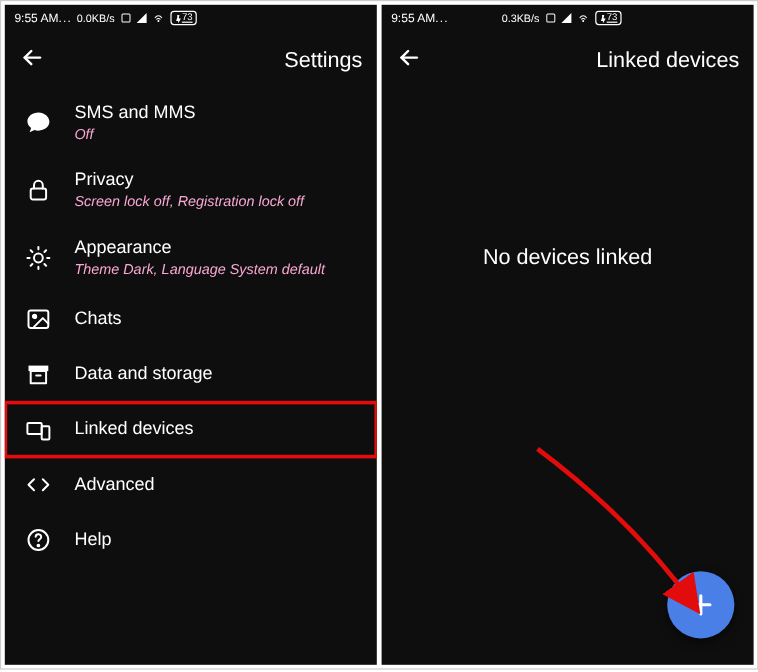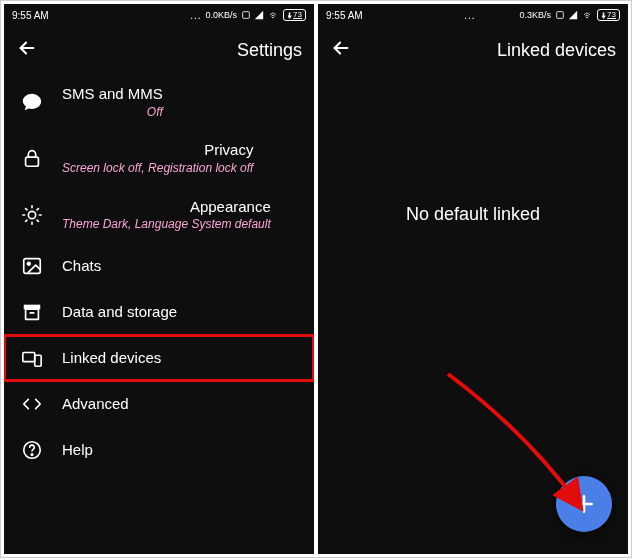--- a/index.html
+++ b/index.html
@@ -20,21 +20,20 @@
     width: 310px;
     height: 550px;
     background: #0e0e0e;
     position: relative;
     overflow: hidden;
   }
   .statusbar {
     height: 22px;
     display: flex;
     align-items: center;
-    justify-content: space-between;
     padding: 0 8px;
     font-size: 10px;
     color: #fff;
     font-family: Arial, sans-serif;
   }
   .statusbar .right { display:flex; align-items:center; gap:4px; }
   .status-icons { display:flex; align-items:center; gap:3px; }
   .status-icons svg { display:block; }
   .battery-box {
     border:1px solid #fff; border-radius:3px; padding:0 3px;
@@ -54,21 +53,21 @@
   .list { }
   .row {
     display: flex;
     align-items: center;
     padding: 10px 10px 10px 16px;
     color: #fff;
     gap: 18px;
     min-height: 46px;
   }
   .row .icon-slot { width: 24px; height:24px; display:flex; align-items:center; justify-content:center; flex:none; }
-  .row .texts { display:flex; flex-direction:column;text-align:right; }
+  .row .texts { display:flex; flex-direction:column; }
   .row .title { font-size: 15px; line-height:1.3; }
   .row .subtitle { font-size: 12px; color: #f9a8d4; line-height:1.4;font-style:italic; }
   .highlight { outline: 3px solid #e20c0c; outline-offset: -2px; }
   .empty-state {
     color:#fff; text-align:center; font-size:18px;
     margin-top: 130px;
   }
   .fab {
     position:absolute; right:16px; bottom:22px;
     width:56px; height:56px; border-radius:50%;
@@ -251,21 +250,21 @@
     <div class="header">
       <span class="back-arrow">
         <svg width="22" height="22" viewBox="0 0 24 24" fill="none" stroke="#fff" stroke-width="2.2" stroke-linecap="round" stroke-linejoin="round">
             <path d="M19 12H5"></path>
             <path d="M11 18l-6-6 6-6"></path>
           </svg>
       </span>
       <span class="header-title">Linked devices</span>
     </div>
 
-    <div class="empty-state">No default linked</div>
+    <div class="empty-state">No devices linked</div>
 
     <div class="fab">
       <svg width="26" height="26" viewBox="0 0 24 24" fill="none" stroke="#fff" stroke-width="2.4" stroke-linecap="round">
           <path d="M12 5v14"></path>
           <path d="M5 12h14"></path>
         </svg>
     </div>
 
     <svg class="arrow-annotation" style="left:120px; top:360px;" width="170" height="170" viewBox="0 0 170 170">
       <defs>

